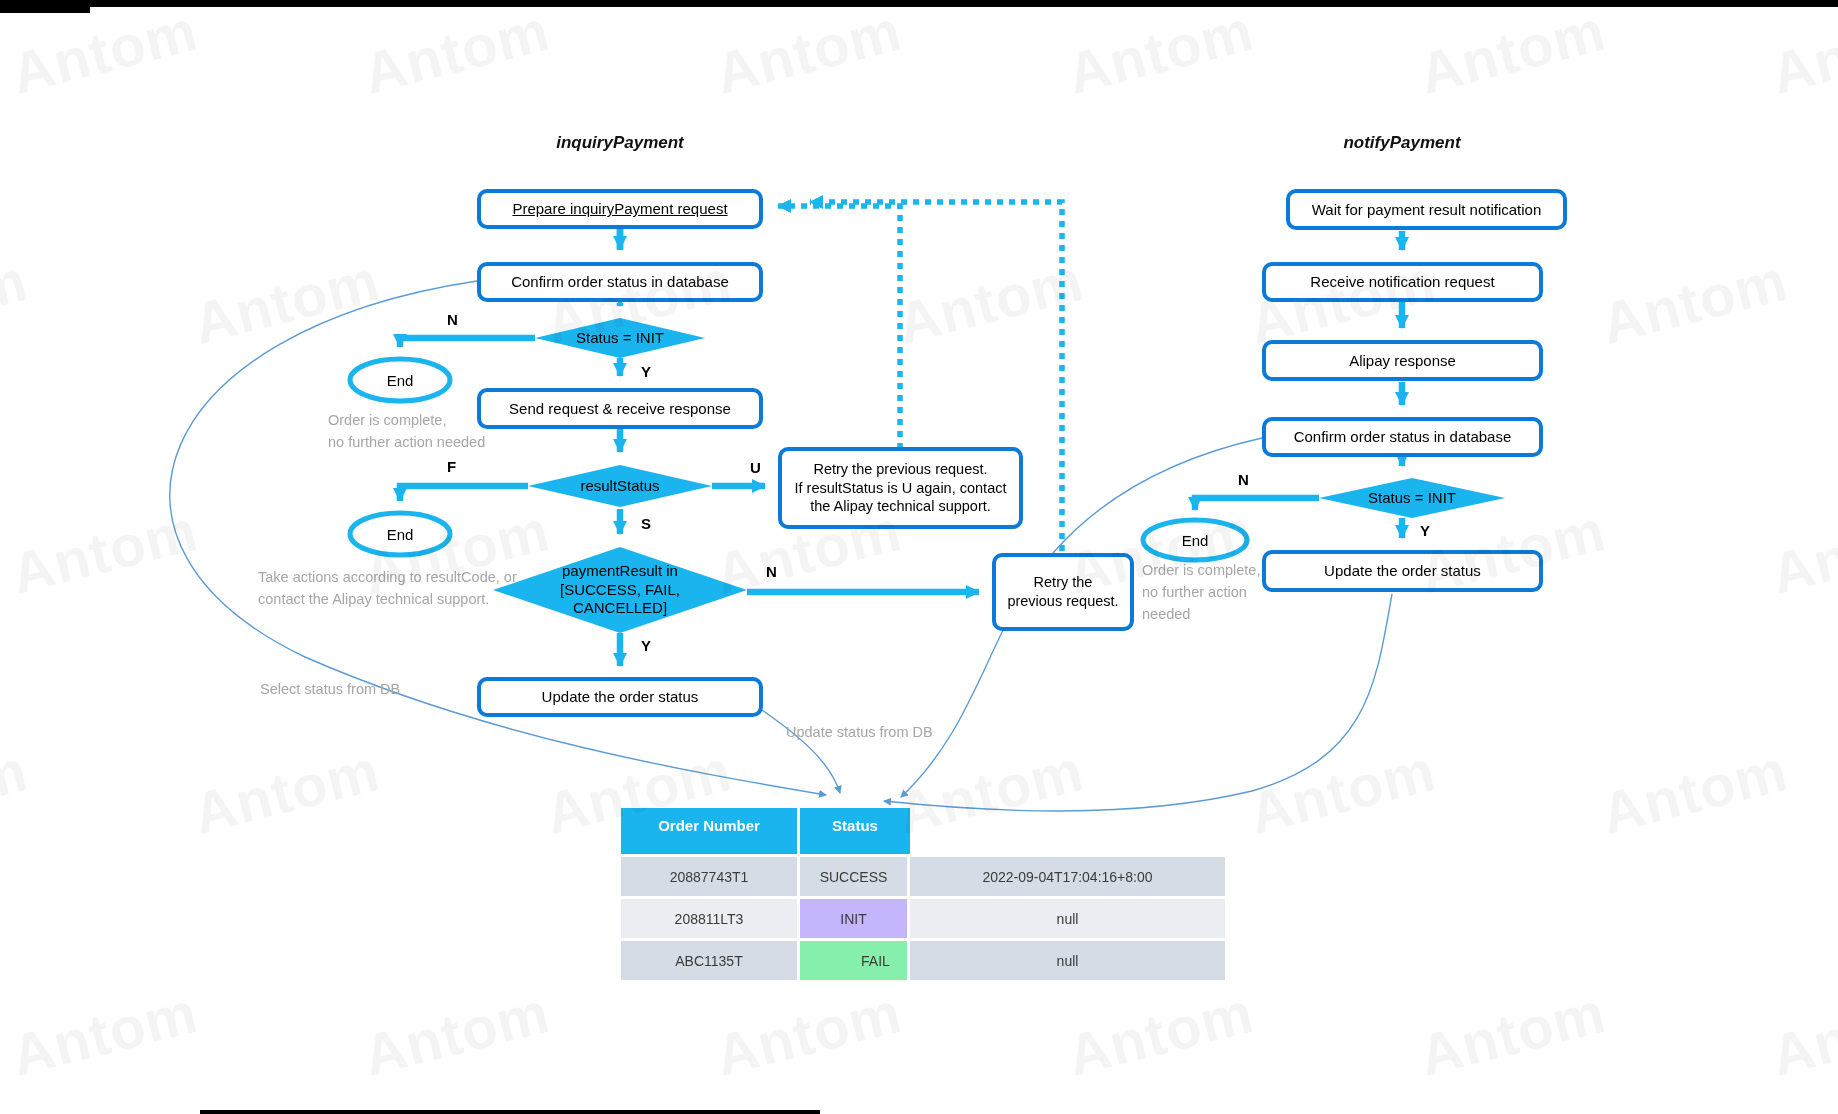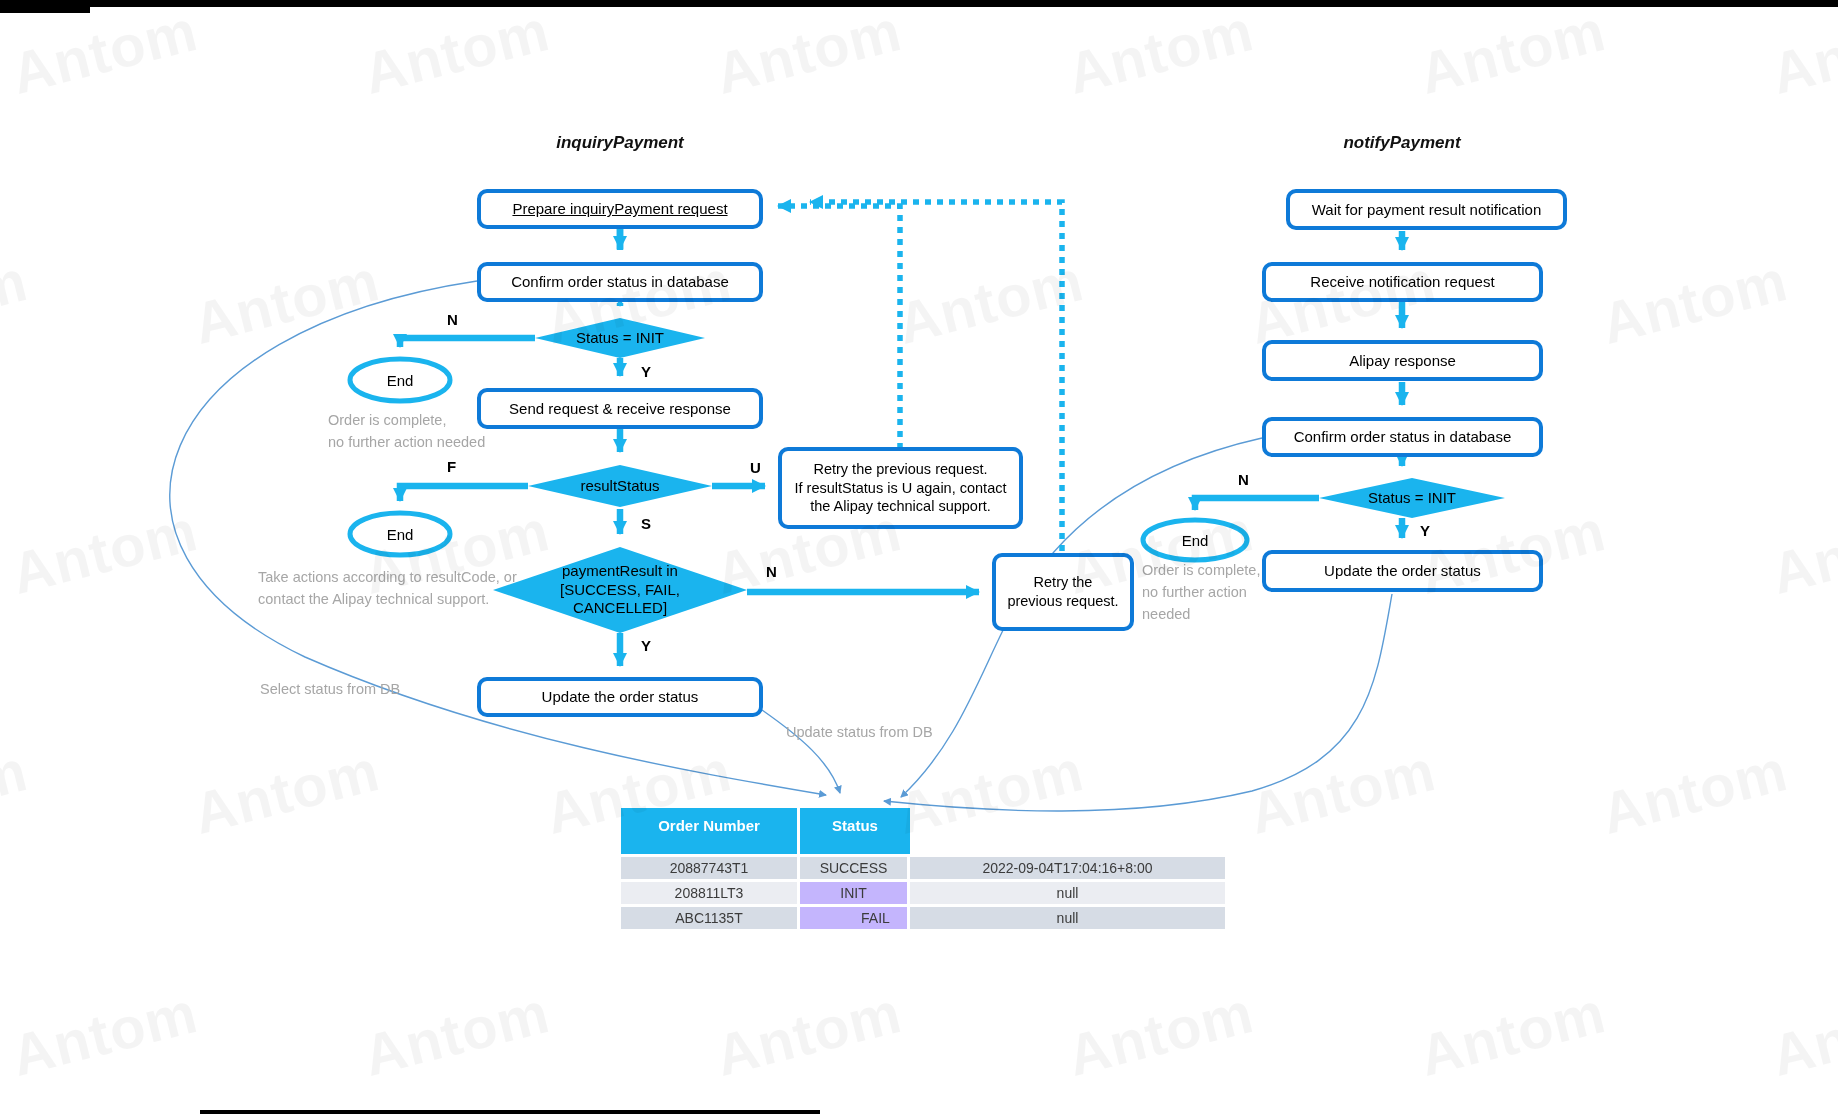--- a/index.html
+++ b/index.html
@@ -21,21 +21,21 @@
   .elbl{position:absolute;z-index:2;font-size:15px;font-weight:600;color:#000;}
   .ann{position:absolute;z-index:2;color:#A6A6A6;font-size:14.5px;line-height:1.5;
        white-space:pre-line;}
   .blackbar{position:absolute;background:#000;z-index:4;}
   
   #dbtable{position:absolute;left:621px;top:808px;width:604px;z-index:2;border-radius:16px;}
   .thead{display:flex;height:46px;}
   .th{background:#1AB4EE;color:#fff;font-size:15px;font-weight:600;text-align:center;
       padding-top:9px;box-sizing:border-box;border-right:3px solid #fff;}
   .th:last-child{border-right:none;}
-  .trow{display:flex;height:22px;margin-top:3px;}
+  .trow{display:flex;height:39px;margin-top:3px;}
   .td{display:flex;align-items:center;justify-content:center;font-size:14px;color:#3b3b3b;
       box-sizing:border-box;border-right:3px solid #fff;}
   .td:last-child{border-right:none;}
   .c1{width:179px;} .c2{width:110px;} .c3{width:315px;}
 </style>
 </head>
 <body>
 
 <div id="canvas">
 
@@ -160,21 +160,21 @@
       <div class="td c2" style="background:#D6DCE5;">SUCCESS</div>
       <div class="td c3" style="background:#D6DCE5;">2022-09-04T17:04:16+8:00</div>
     </div>
     <div class="trow" style="background:#fff;">
       <div class="td c1" style="background:#EBEDF2;">208811LT3</div>
       <div class="td c2" style="background:#c4b5fd;">INIT</div>
       <div class="td c3" style="background:#EBEDF2;">null</div>
     </div>
     <div class="trow" style="background:#fff;">
       <div class="td c1" style="background:#D6DCE5;">ABC1135T</div>
-      <div class="td c2" style="background:#c4b5fd;padding-left:44px;">FAIL</div>
+      <div class="td c2" style="background:#86efac;padding-left:44px;">FAIL</div>
       <div class="td c3" style="background:#D6DCE5;">null</div>
     </div>
   </div>
 
   <div id="wm">
       <span class="wmtxt" style="left: 10px; top: 18px;">Antom</span>
       <span class="wmtxt" style="left: 362px; top: 18px;">Antom</span>
       <span class="wmtxt" style="left: 714px; top: 18px;">Antom</span>
       <span class="wmtxt" style="left: 1066px; top: 18px;">Antom</span>
       <span class="wmtxt" style="left: 1418px; top: 18px;">Antom</span>

